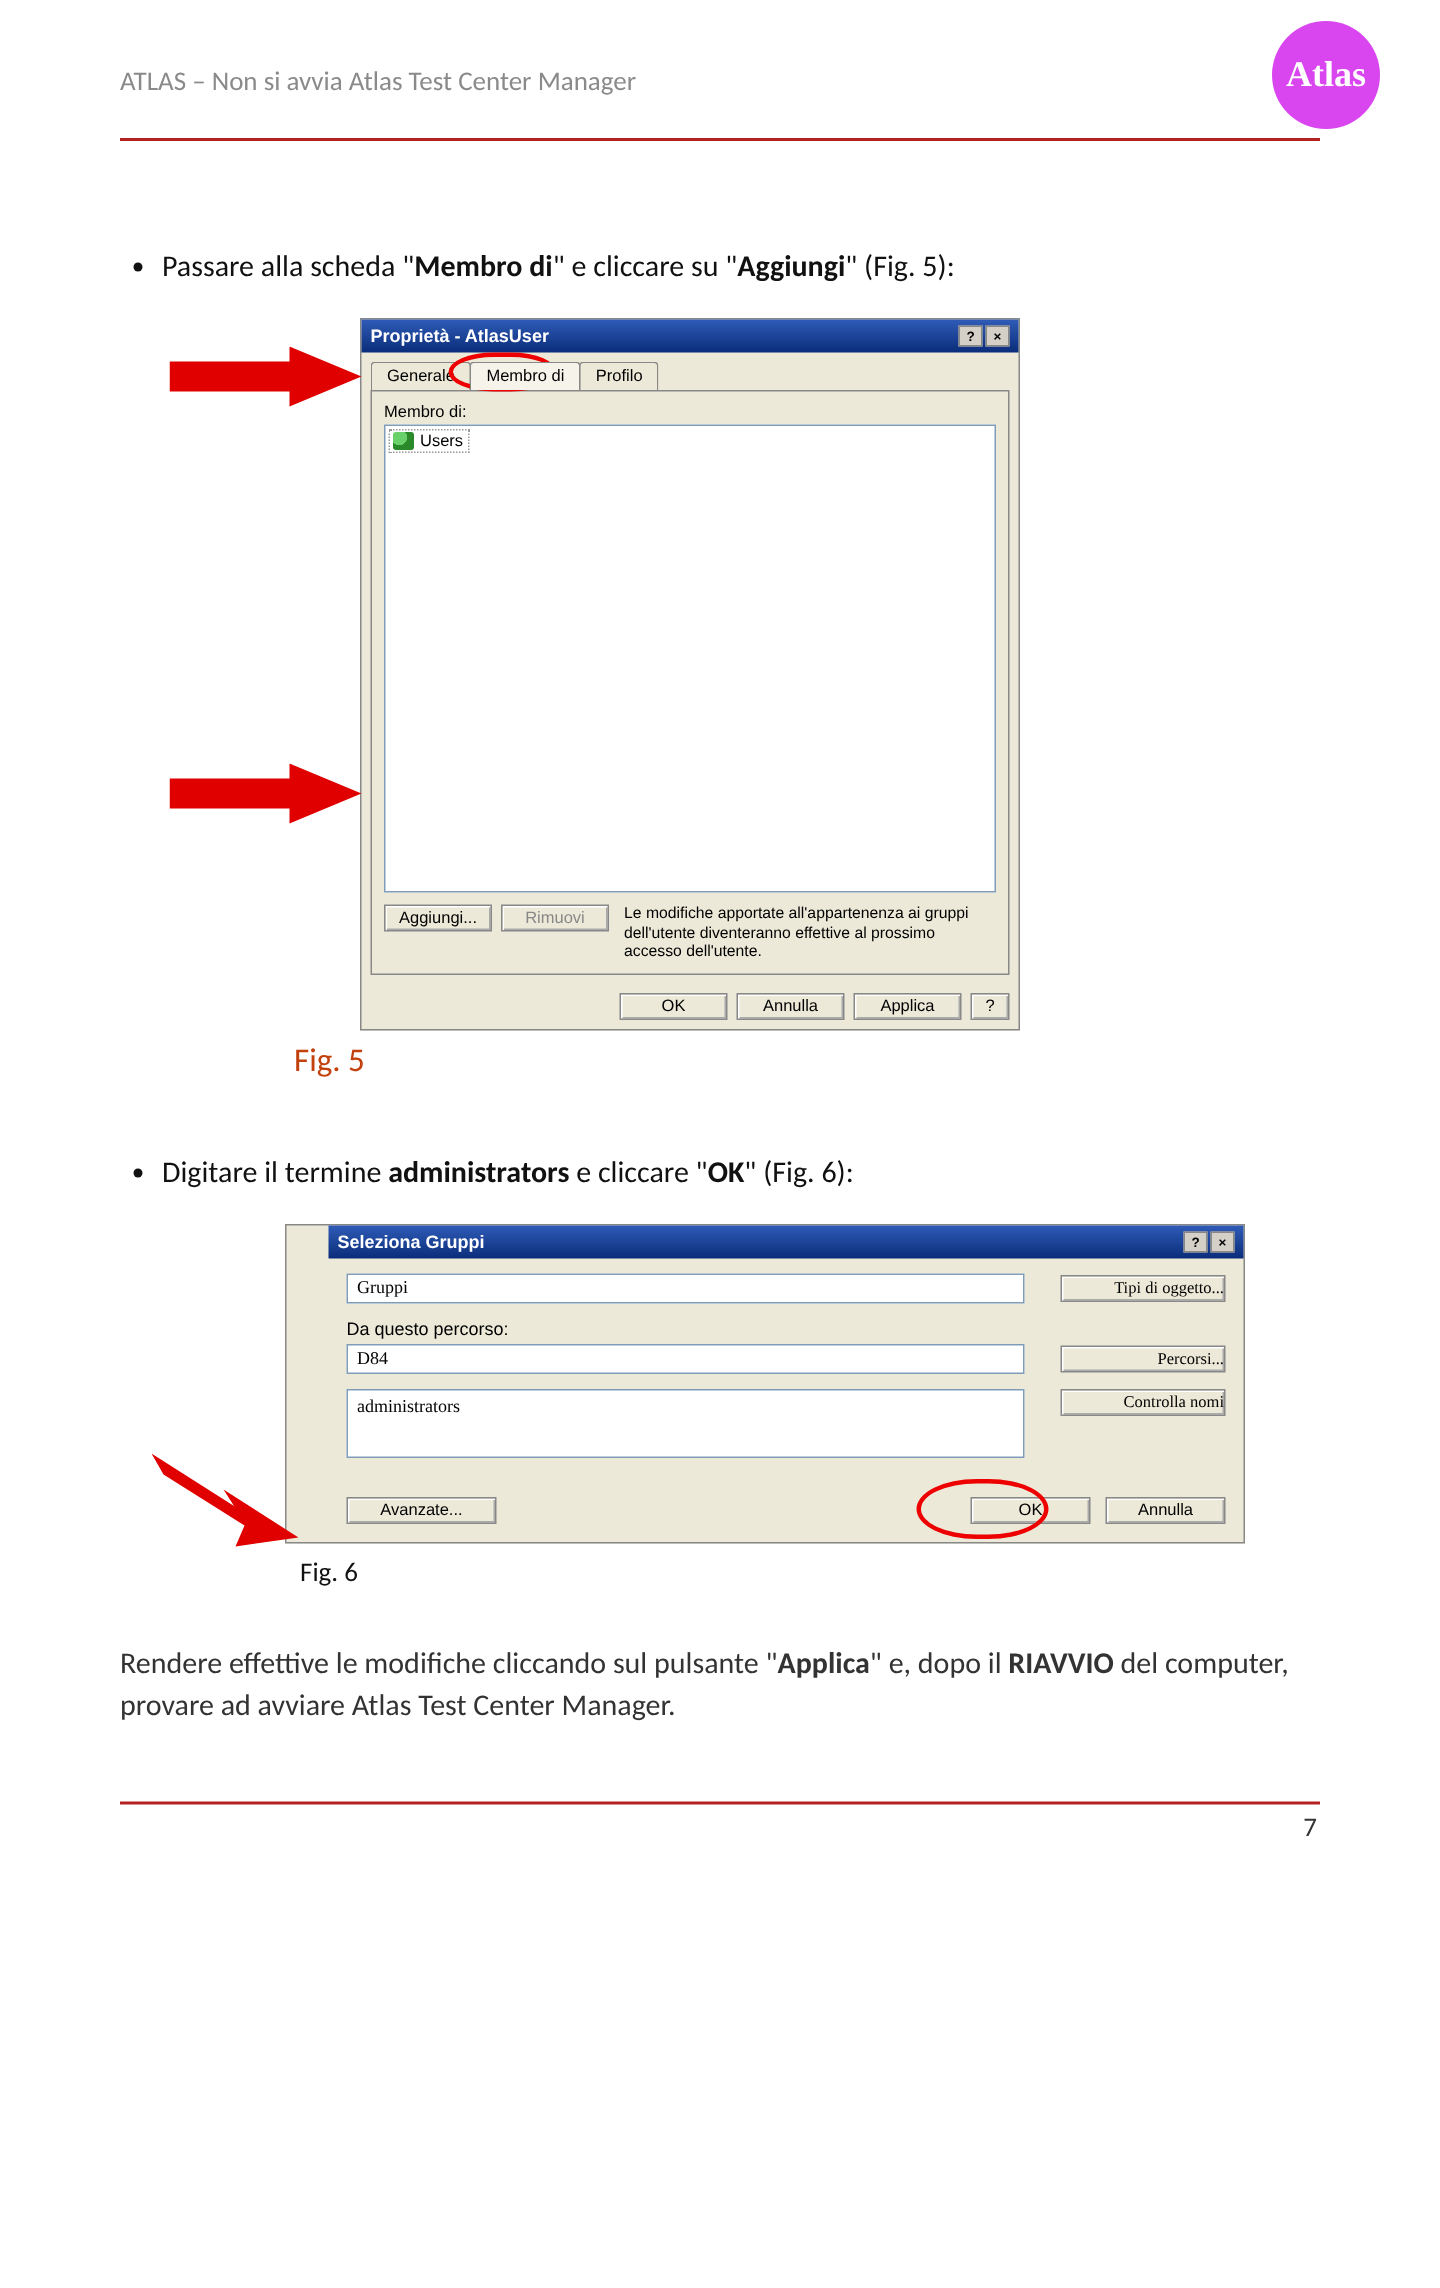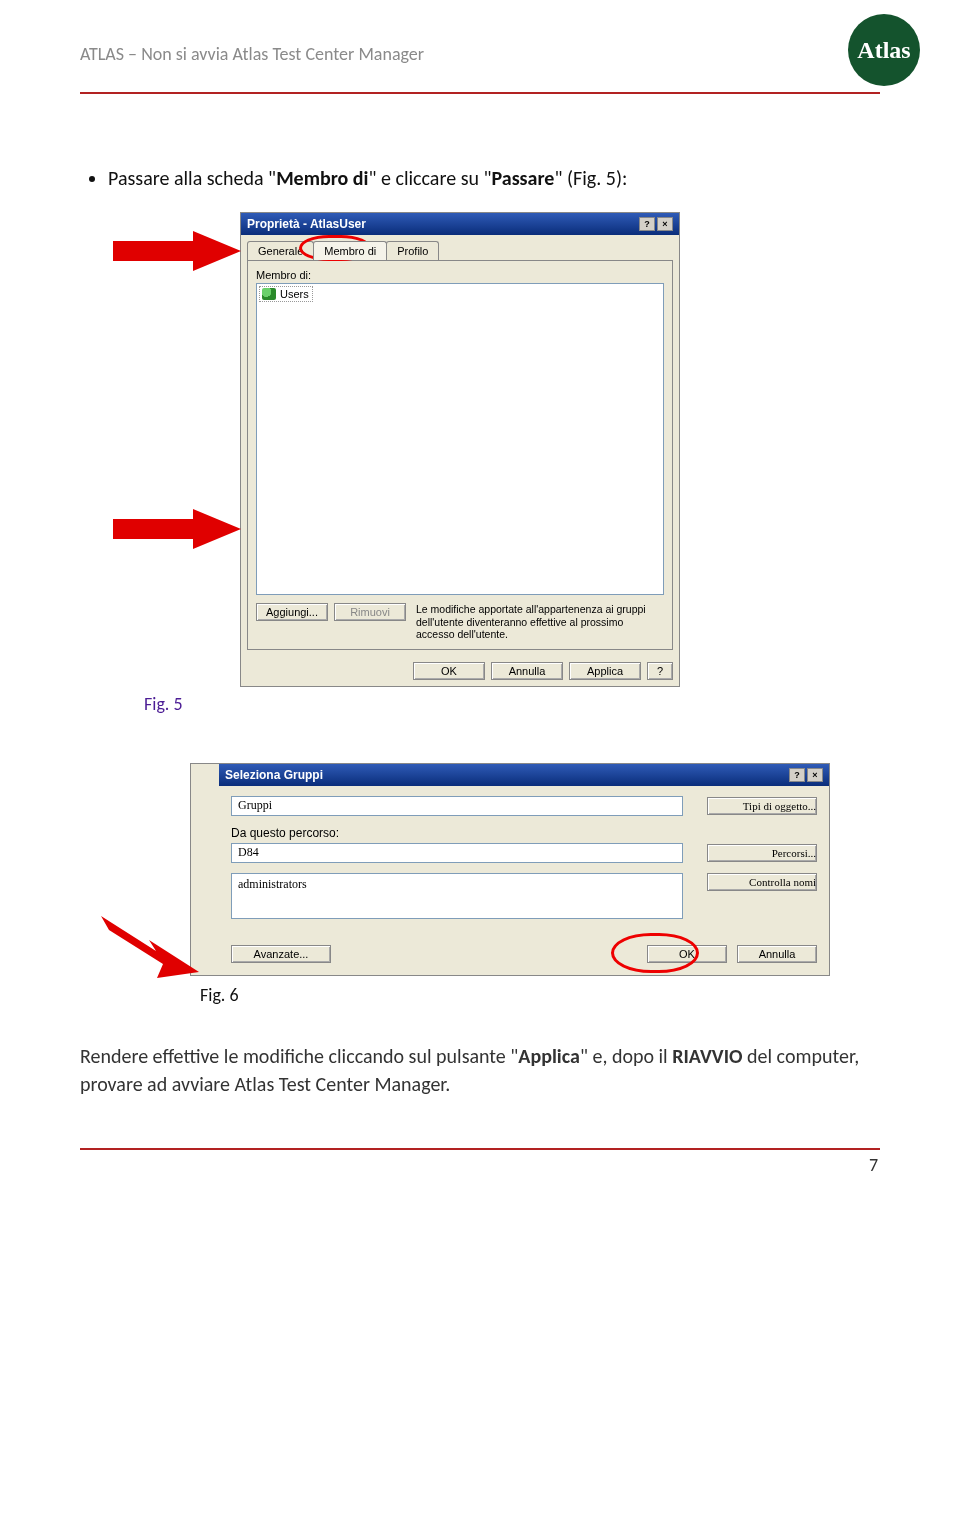--- a/index.html
+++ b/index.html
@@ -24,21 +24,21 @@
     justify-content: space-between;
   }
   .header-text {
     color: #8a8a8a;
     font-size: 18px;
     padding: 4px 0 2px 0;
   }
   .logo {
     width: 72px;
     height: 72px;
-    background: #14532d;
+    background: #d946ef;
     border-radius: 50%;
     display: flex;
     align-items: center;
     justify-content: center;
     color: #fff;
     font-weight: bold;
     font-size: 24px;
     font-family: Georgia, serif;
     margin-top: -6px;
     margin-right: -40px;
@@ -163,23 +163,23 @@
     position: absolute;
     left: -128px;
     top: 18px;
   }
   .arrow2 {
     position: absolute;
     left: -128px;
     top: 296px;
   }
   .caption {
-    margin-left: 64px;
-    font-size: 18px;
-    color: #4c1d95;
+    margin-left: 116px;
+    font-size: 22px;
+    color: #c2410c;
     margin-bottom: 48px;
   }
   
   .shot2 {
     margin: 20px 0 8px 110px;
     position: relative;
     width: 640px;
     border: 1px solid #888;
     background: #ece9d8;
     font-family: Tahoma, Arial, sans-serif;
@@ -253,21 +253,21 @@
   <div class="header-row">
     <div class="header-text">ATLAS – Non si avvia Atlas Test Center Manager</div>
     <div class="logo">Atlas</div>
   </div>
   <div class="header-line"></div>
 
   <div class="content">
 
     <ul class="bul">
       <li>
-        <span>Passare alla scheda "</span><span class="bold">Membro di</span><span>" e cliccare su "</span><span class="bold">Passare</span><span>" (Fig. 5):</span>
+        <span>Passare alla scheda "</span><span class="bold">Membro di</span><span>" e cliccare su "</span><span class="bold">Aggiungi</span><span>" (Fig. 5):</span>
       </li>
     </ul>
 
     <div class="shot1">
 
       <div class="arrow1">
         <svg class="redarrow" width="130" height="50">
           <polygon points="0,10 80,10 80,0 128,20 80,40 80,30 0,30" fill="#e00000"></polygon>
         </svg>
       </div>
@@ -306,20 +306,25 @@
       </div>
       <div class="dlg-foot">
         <div class="winbutton">OK</div>
         <div class="winbutton">Annulla</div>
         <div class="winbutton">Applica</div>
         <div class="winbutton" style="min-width:26px">?</div>
       </div>
     </div>
     <div class="caption">Fig. 5</div>
 
+    <ul class="bul">
+      <li>
+        <span>Digitare il termine </span><span class="bold">administrators</span><span> e cliccare "</span><span class="bold">OK</span><span>" (Fig. 6):</span>
+      </li>
+    </ul>
 
     <div class="shot2">
       <div class="arrow3">
         <svg class="redarrow" width="100" height="70">
           <polygon points="0,0 55,35 48,24 98,56 56,62 62,48 8,14" fill="#e00000"></polygon>
         </svg>
       </div>
       <div class="titlebar">
         <span>Seleziona Gruppi</span>
         <div class="winctrls">

